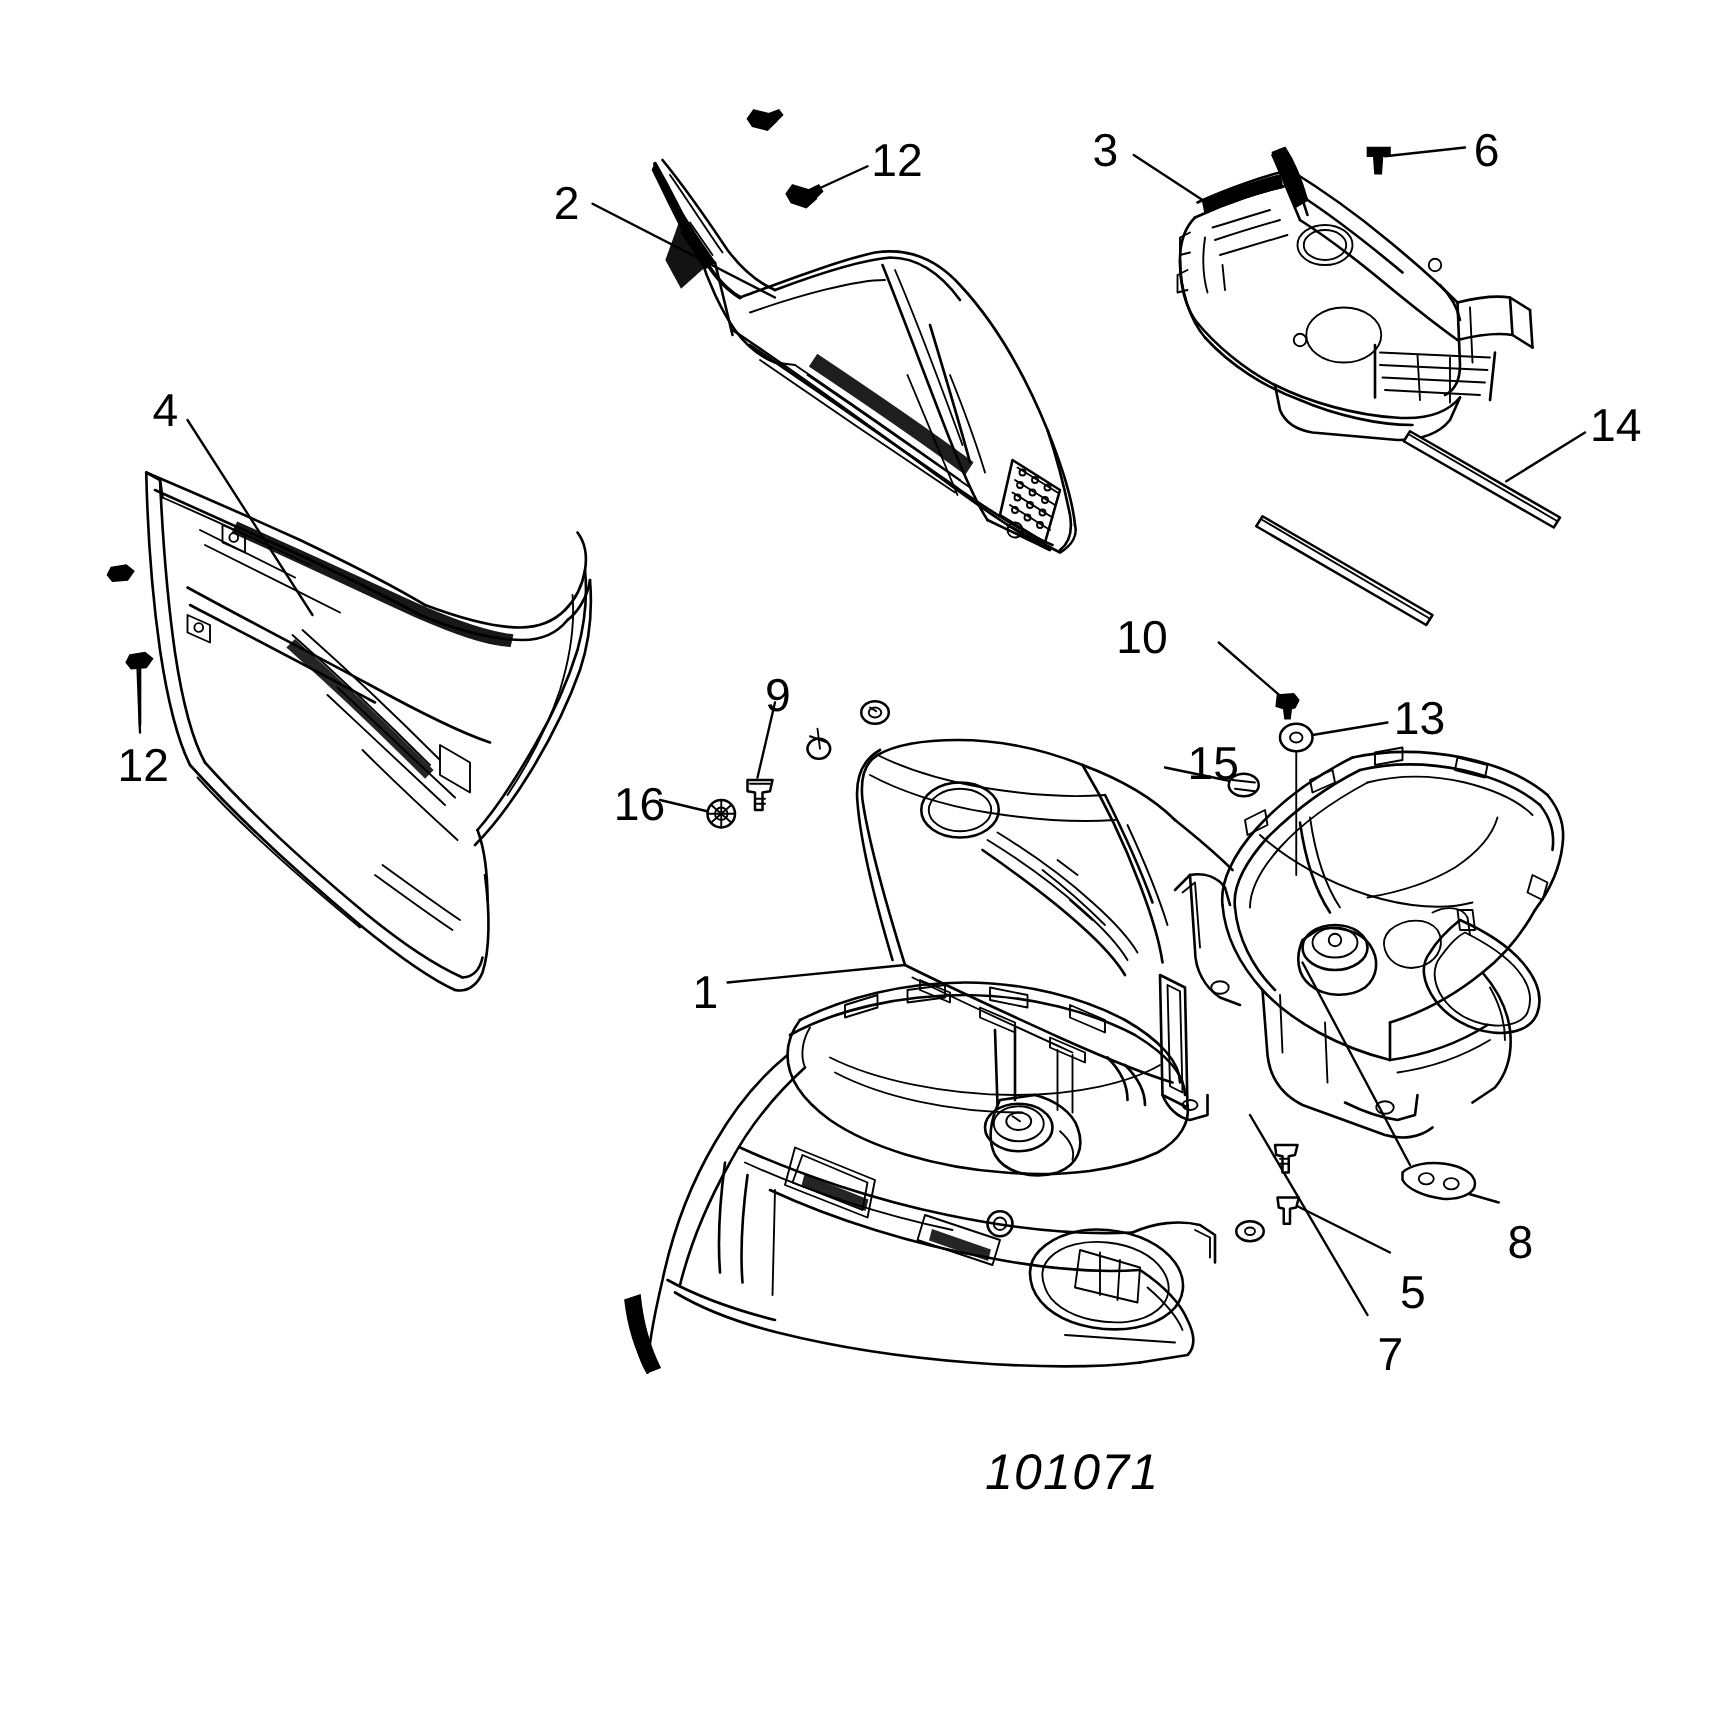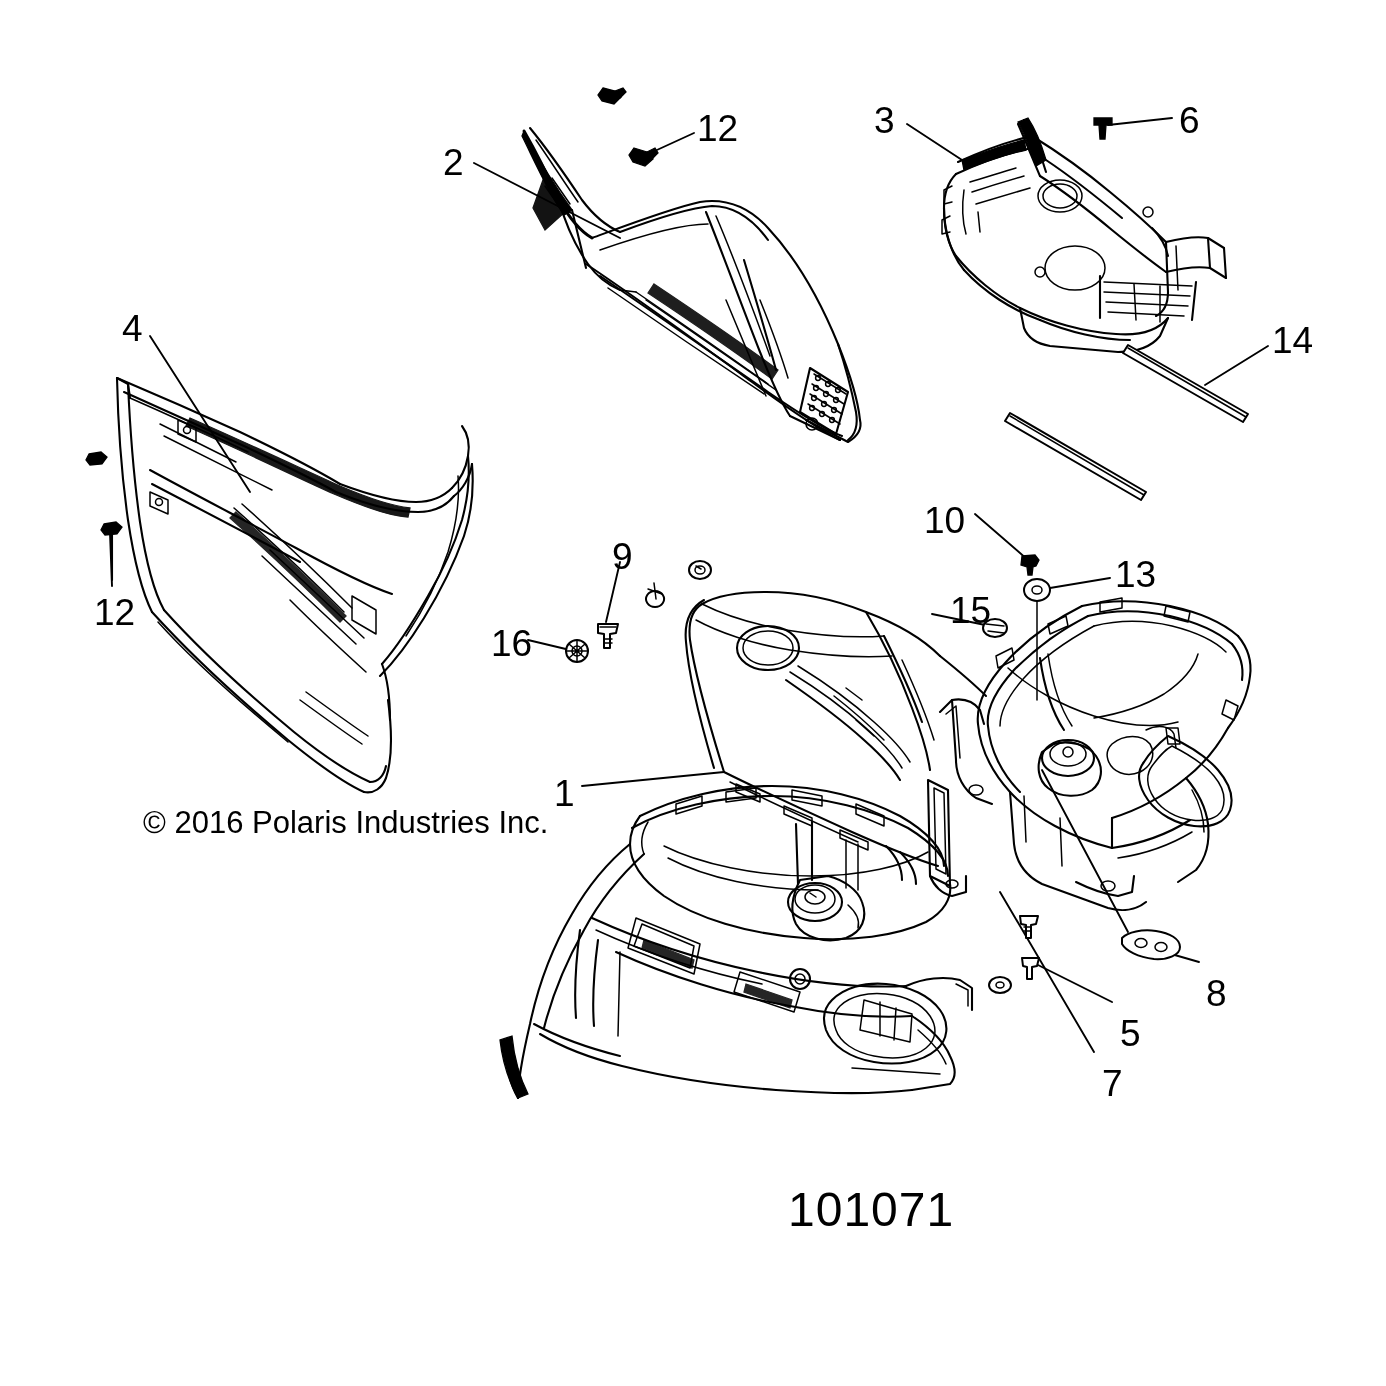--- a/index.html
+++ b/index.html
@@ -49,26 +49,27 @@
     left: 143px;
     top: 805px;
     font-family: "Liberation Sans", sans-serif;
     font-size: 31px;
     color: #000;
     white-space: nowrap;
   }
   .figure-number {
     position: absolute;
     left: 788px;
-    top: 1182px;
+    top: 1156px;
     font-family: "Liberation Sans", sans-serif;
-    font-size: 48px;
+    font-size: 40px;
     letter-spacing: 1px;
     color: #000;
     white-space: nowrap;
+    font-style: italic;
   }
 </style>
 </head>
 <body>
 
 <div id="diagram-root">
 
   <svg class="sheet" viewBox="0 0 1386 1386">
     <defs>
       <style>
@@ -519,25 +520,24 @@
 
     <div class="callout" style="left:443px; top:144px;">2</div>
     <div class="callout" style="left:697px; top:110px;">12</div>
     <div class="callout" style="left:874px; top:102px;">3</div>
     <div class="callout" style="left:1179px; top:102px;">6</div>
     <div class="callout" style="left:1272px; top:322px;text-align:right;">14</div>
     <div class="callout" style="left:122px; top:310px;">4</div>
     <div class="callout" style="left:94px;  top:594px;">12</div>
     <div class="callout" style="left:612px; top:538px;">9</div>
     <div class="callout" style="left:491px; top:625px;">16</div>
-    <div class="callout" style="left:924px; top:491px;margin-top:11px;">10</div>
+    <div class="callout" style="left:893px; top:491px;">10</div>
     <div class="callout" style="left:1115px; top:556px;">13</div>
     <div class="callout" style="left:950px; top:592px;">15</div>
     <div class="callout" style="left:554px; top:775px;">1</div>
     <div class="callout" style="left:1206px; top:975px;">8</div>
     <div class="callout" style="left:1120px; top:1015px;">5</div>
     <div class="callout" style="left:1102px; top:1065px;">7</div>
 
-    <div class="copyright">© 2016 Polaris Industries Inc.</div>
     <div class="figure-number">101071</div>
   </div>
 
 </div>
 
 </body></html>

